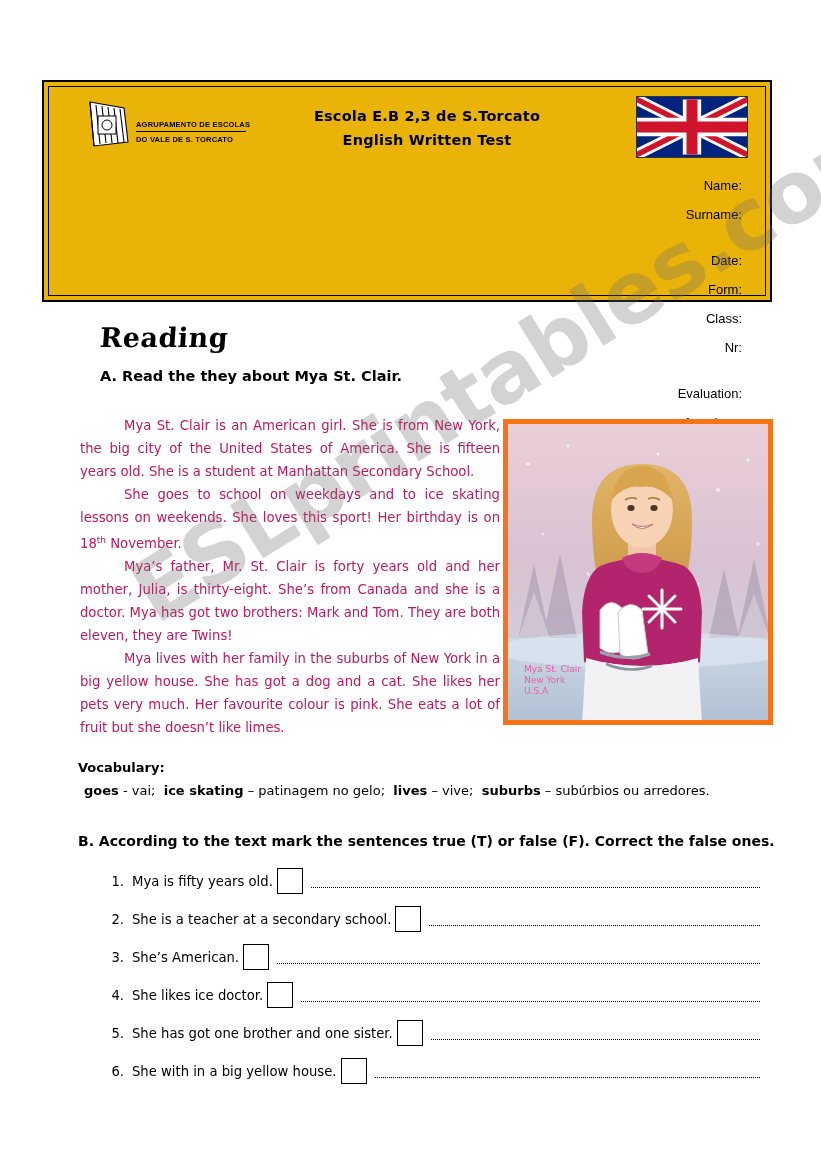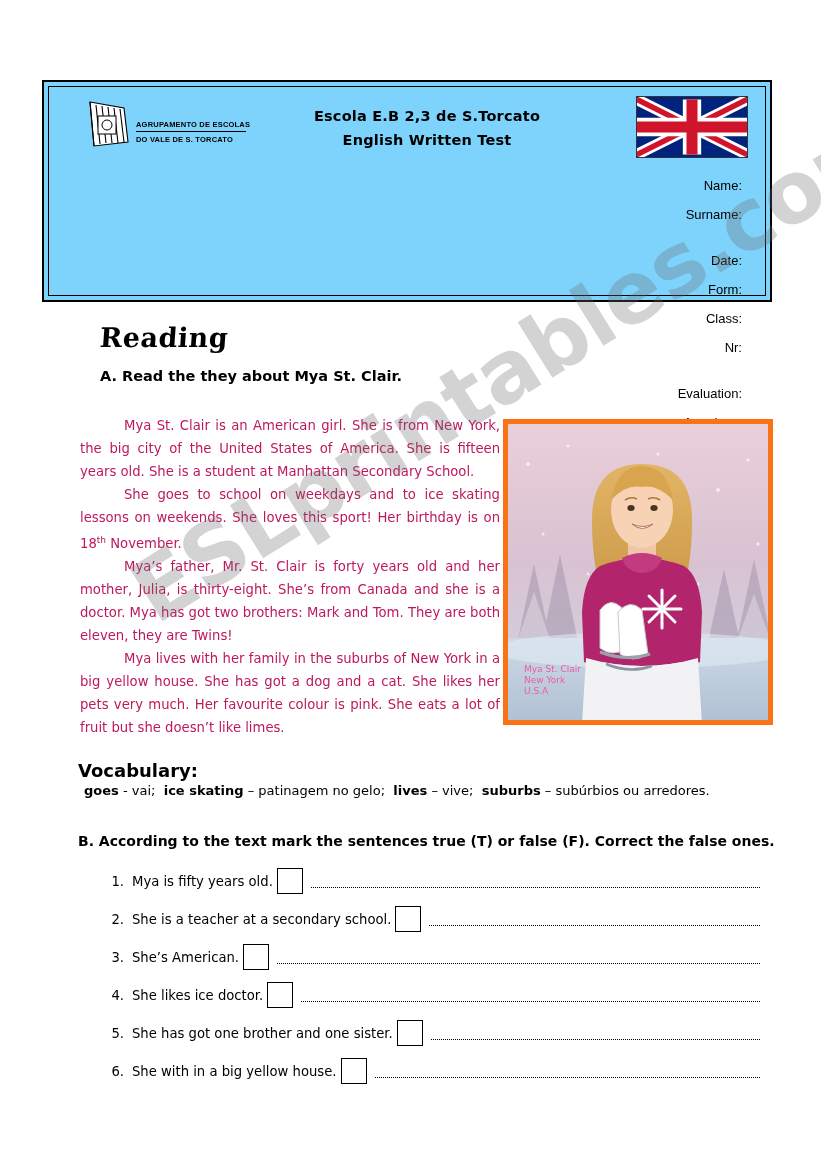--- a/index.html
+++ b/index.html
@@ -24,21 +24,21 @@
 
   
   .header-box {
     position: absolute;
     left: 42px;
     top: 80px;
     width: 730px;
     height: 222px;
     border: 2px solid #000;
     box-sizing: border-box;
-    background: #7dd3fc;
+    background: #eab308;
   }
   .header-box-inner {
     position: absolute;
     left: 4px; top: 4px;
     right: 4px; bottom: 4px;
     border: 1px solid #000;
     box-sizing: border-box;
   }
   .school-logo {
     position: absolute;
@@ -176,21 +176,21 @@
     box-sizing: border-box;
     overflow: hidden;
   }
   .photo svg { display: block; }
 
   
   .vocab-head {
     position: absolute;
     left: 78px;
     top: 760px;
-    font-size: 18px;
+    font-size: 13px;
     font-weight: bold;
     font-family: "DejaVu Sans", sans-serif;
   }
   .vocab-body {
     position: absolute;
     left: 84px;
     top: 781px;
     width: 660px;
     font-size: 13px;
     font-family: "DejaVu Sans", sans-serif;

